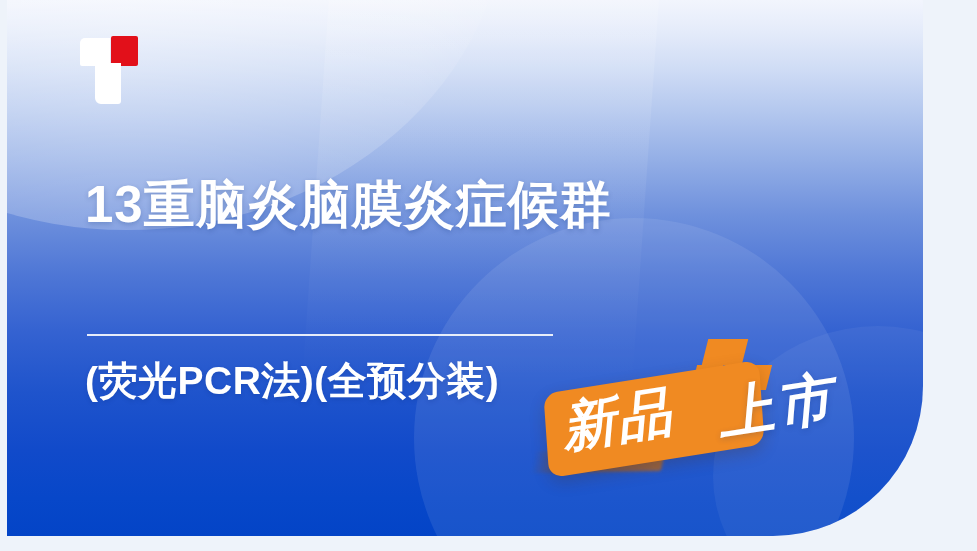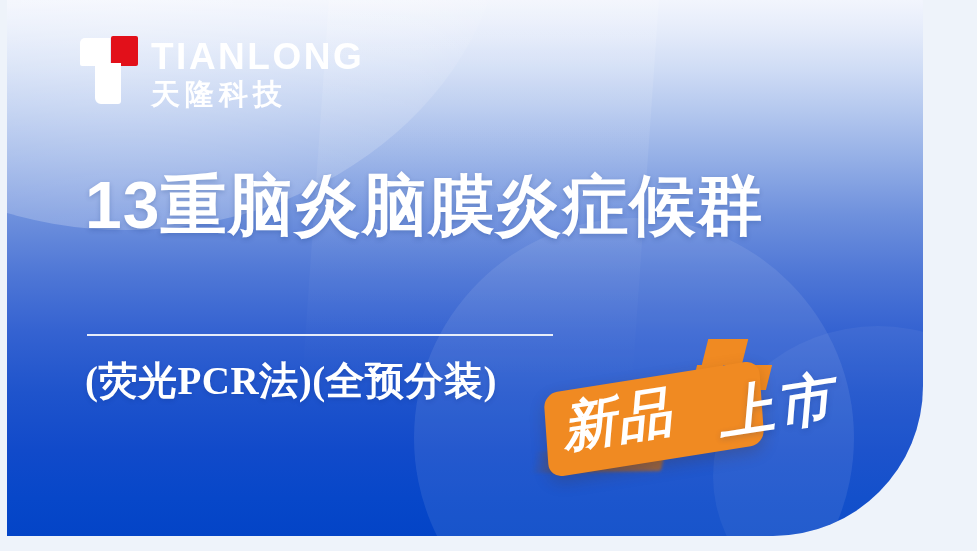--- a/index.html
+++ b/index.html
@@ -156,21 +156,21 @@
     font-family: "Liberation Sans", "DejaVu Sans", sans-serif;
   }
 
   
   .headline {
     position: absolute;
     left: 78px;
     top: 176px;
     color: #ffffff;
     font-weight: 700;
-    font-size: 66px;
+    font-size: 51px;
     line-height: 58px;
     letter-spacing: 1px;
     text-shadow: 0 2px 5px rgba(3,40,110,0.22);
     font-family: "Liberation Sans", "DejaVu Sans", sans-serif;
   }
   .headline .ln { display: block; white-space: nowrap; }
 
   .divider {
     position: absolute;
     left: 80px;
@@ -184,21 +184,21 @@
     position: absolute;
     left: 78px;
     top: 358px;
     color: #ffffff;
     font-weight: 700;
     font-size: 39px;
     line-height: 46px;
     letter-spacing: 0.5px;
     white-space: nowrap;
     text-shadow: 0 2px 4px rgba(3,40,110,0.18);
-    font-family: Liberation Serif, serif;
+    font-family: Liberation Sans, sans-serif;
   }
 
   
   .badge {
     position: absolute;
     left: 520px;
     top: 330px;
     width: 340px;
     height: 170px;
   }
@@ -281,24 +281,20 @@
     <div class="sheen"></div>
     <div class="deco-circle"></div>
     <div class="deco-wedge"></div>
 
     <div class="logo">
       <div class="logo-mark">
         <div class="lm-left"></div>
         <div class="lm-red"></div>
         <div class="lm-stem"></div>
       </div>
-      <div class="logo-type">
-        <div class="logo-en">TIANLONG</div>
-        <div class="logo-cn">天隆科技</div>
-      </div>
     </div>
 
     <div class="headline">
       <span class="ln">13重脑炎脑膜炎症候群</span>
     </div>
 
     <div class="divider"></div>
 
     <div class="subtitle">(荧光PCR法)(全预分装)</div>
 

